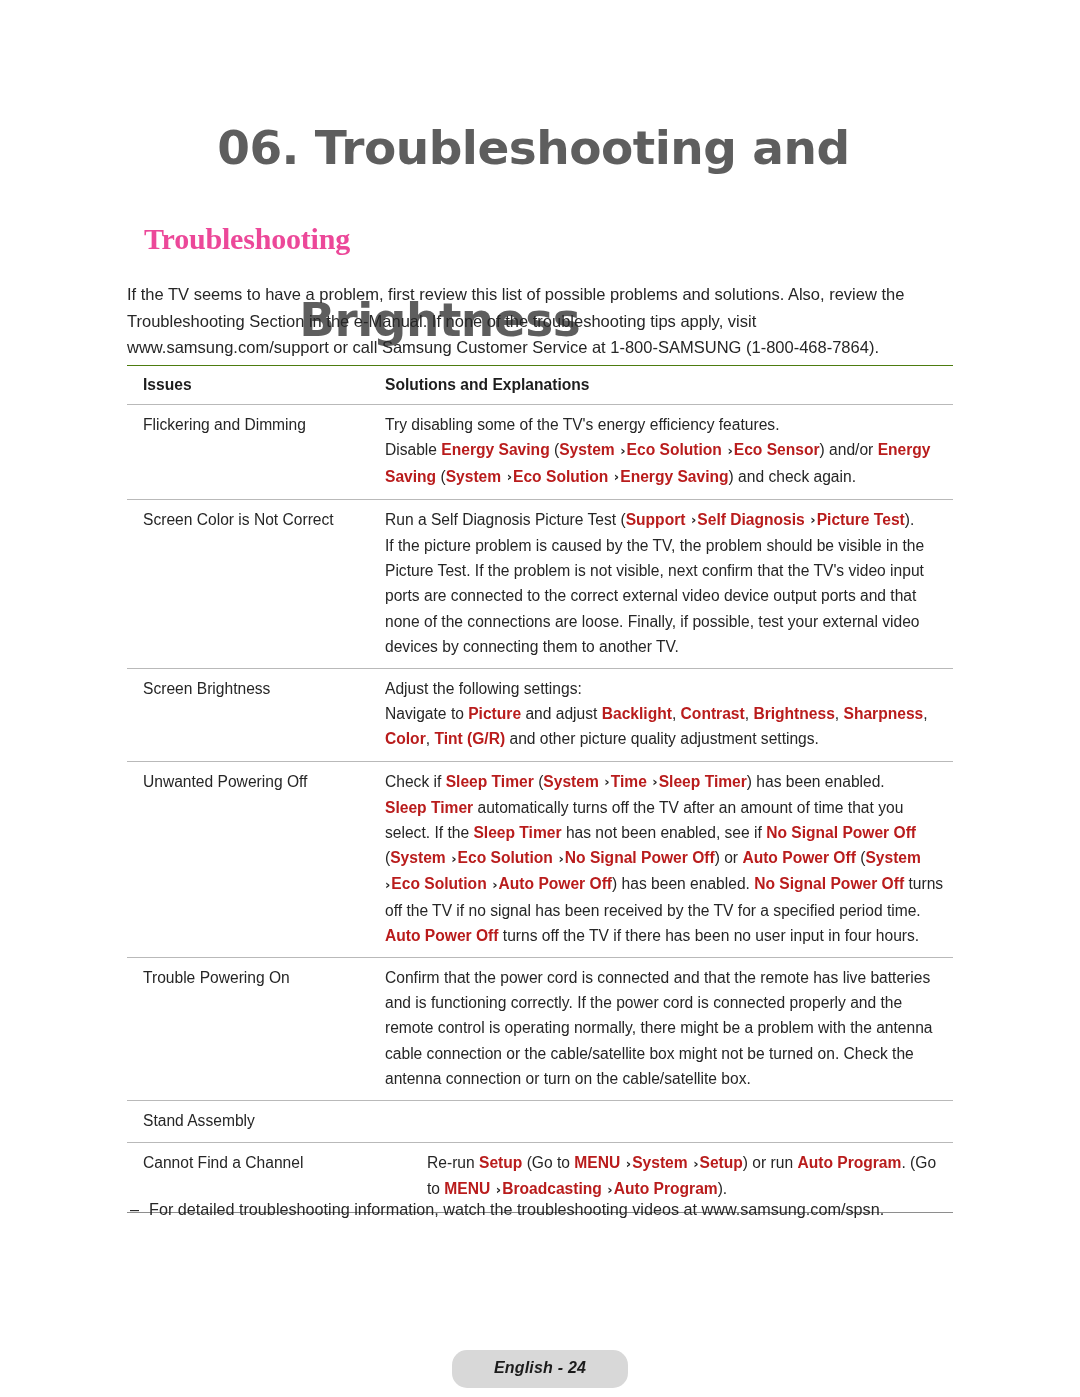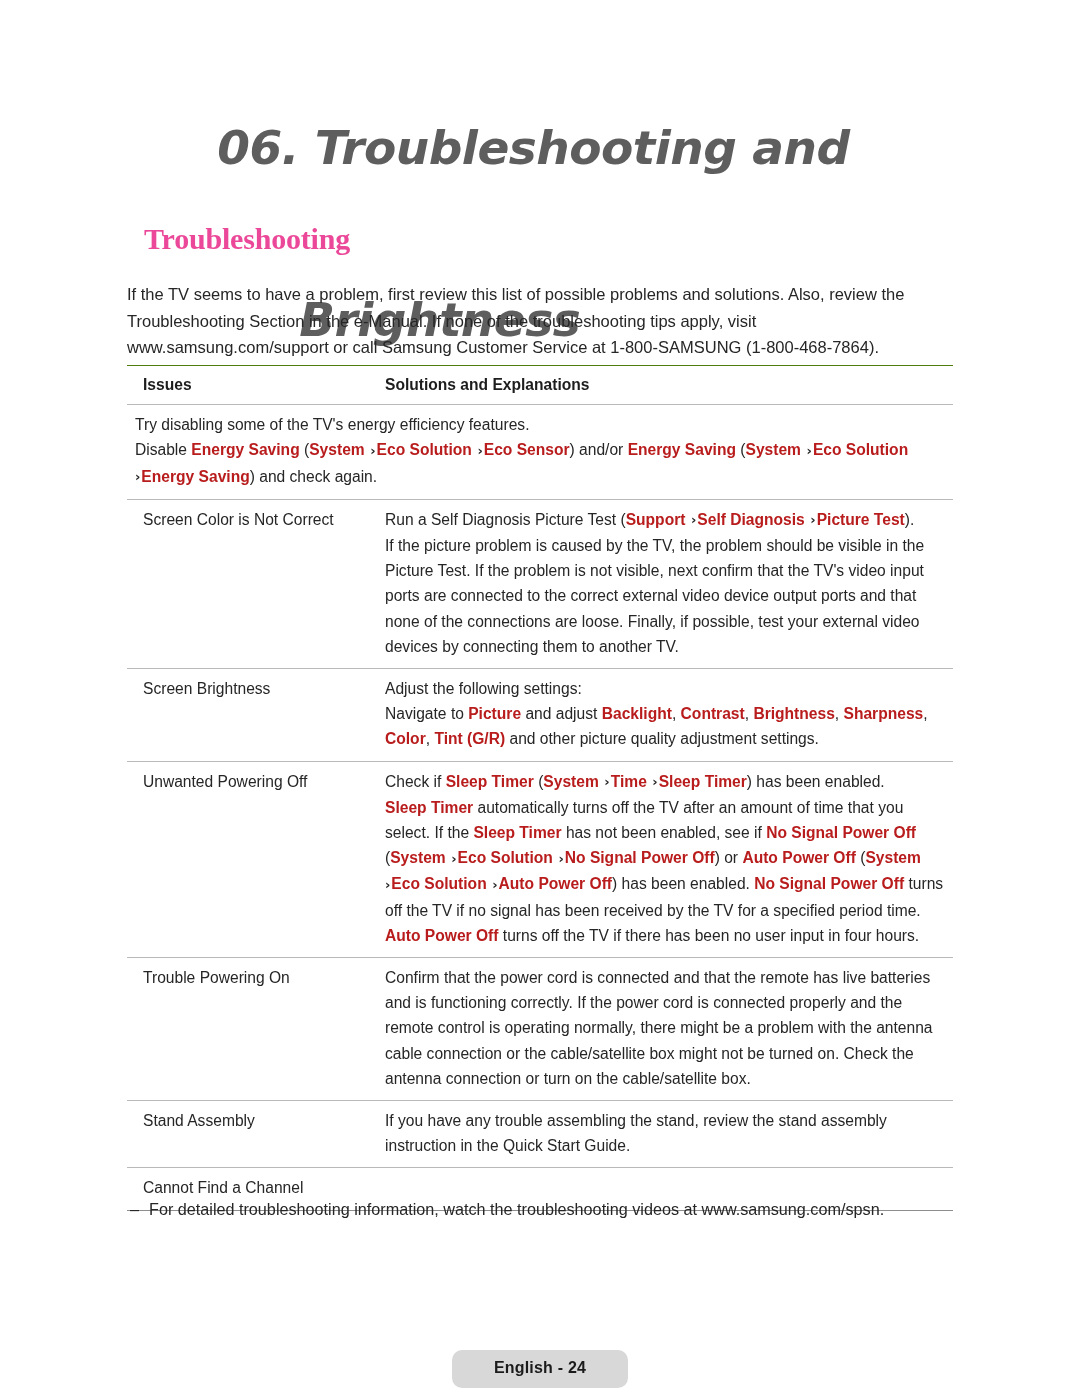--- a/index.html
+++ b/index.html
@@ -43,21 +43,20 @@
     padding-left: 0px;
   }
   .chapter-line.l2 {
     padding-left: 82px;
   }
   .chapter-dotted {
     background-image:
       repeating-linear-gradient(0deg, rgba(255,255,255,0.92) 0px, rgba(255,255,255,0.92) 1.2px, rgba(255,255,255,0) 1.2px, rgba(255,255,255,0) 3.1px);
     -webkit-background-clip: text;
     display: inline-block;
-    font-style: italic;
   }
 
   
   .section-title {
     position: absolute;
     left: 144px;
     top: 222px;
     font-family: Liberation Serif, serif;
     font-size: 30px;
     font-weight: bold;
@@ -155,22 +154,23 @@
     width: 1080px;
     display: flex;
     justify-content: center;
   }
   .footer-pill {
     background: #d8d8d8;
     color: #1b1b1b;
     font-size: 16px;
     font-weight: bold;
     padding: 9px 42px 11px 42px;
-    border-radius: 10px;
+    border-radius: 15px;
     letter-spacing: 0.2px;
+    font-style: italic;
   }
 </style>
 </head>
 <body>
 
 <div class="page">
 
   <div class="chapter">
     <div class="chapter-line l1">
       <span class="chapter-dotted">06. Troubleshooting and</span>
@@ -184,20 +184,21 @@
 
   <div class="intro">If the TV seems to have a problem, first review this list of possible problems and solutions. Also, review the Troubleshooting Section in the e-Manual. If none of the troubleshooting tips apply, visit www.samsung.com/support or call Samsung Customer Service at 1-800-SAMSUNG (1-800-468-7864).</div>
 
   <div class="table">
     <div class="trow head">
       <div class="tcell-issue">Issues</div>
       <div class="tcell-sol">Solutions and Explanations</div>
     </div>
     <div id="table-body">
         <div class="trow">
+          <div class="tcell-issue">Flickering and Dimming</div>
           <div class="tcell-sol">
             <p class="p">Try disabling some of the TV's energy efficiency features.</p>
             <p class="p">Disable <b>Energy Saving</b> (<b>System</b><span class="chev"> ›</span><b>Eco Solution</b><span class="chev"> ›</span><b>Eco Sensor</b>) and/or <b>Energy Saving</b> (<b>System</b><span class="chev"> ›</span><b>Eco Solution</b><span class="chev"> ›</span><b>Energy Saving</b>) and check again.</p>
           </div>
         </div>
         <div class="trow">
           <div class="tcell-issue">Screen Color is Not Correct</div>
           <div class="tcell-sol">
             <p class="p">Run a Self Diagnosis Picture Test (<b>Support</b><span class="chev"> ›</span><b>Self Diagnosis</b><span class="chev"> ›</span><b>Picture Test</b>).</p>
             <p class="p">If the picture problem is caused by the TV, the problem should be visible in the Picture Test. If the problem is not visible, next confirm that the TV's video input ports are connected to the correct external video device output ports and that none of the connections are loose. Finally, if possible, test your external video devices by connecting them to another TV.</p>
@@ -218,26 +219,26 @@
           </div>
         </div>
         <div class="trow">
           <div class="tcell-issue">Trouble Powering On</div>
           <div class="tcell-sol">
             <p class="p">Confirm that the power cord is connected and that the remote has live batteries and is functioning correctly. If the power cord is connected properly and the remote control is operating normally, there might be a problem with the antenna cable connection or the cable/satellite box might not be turned on. Check the antenna connection or turn on the cable/satellite box.</p>
           </div>
         </div>
         <div class="trow">
           <div class="tcell-issue">Stand Assembly</div>
-          <div class="tcell-sol">
-            <p class="p">If you have any trouble assembling the stand, review the stand assembly instruction in the Quick Start Guide.</p>
-          </div>
         </div>
         <div class="trow last">
           <div class="tcell-issue">Cannot Find a Channel</div>
+          <div class="tcell-sol">
+            <p class="p">Re-run <b>Setup</b> (Go to <b>MENU</b><span class="chev"> ›</span><b>System</b><span class="chev"> ›</span><b>Setup</b>) or run <b>Auto Program</b>. (Go to <b>MENU</b><span class="chev"> ›</span><b>Broadcasting</b><span class="chev"> ›</span><b>Auto Program</b>).</p>
+          </div>
         </div>
       </div>
   </div>
 
   <div class="footnote">
     <div class="dash">–</div>
     <div class="ftext">For detailed troubleshooting information, watch the troubleshooting videos at www.samsung.com/spsn.</div>
   </div>
 
   <div class="footer">

